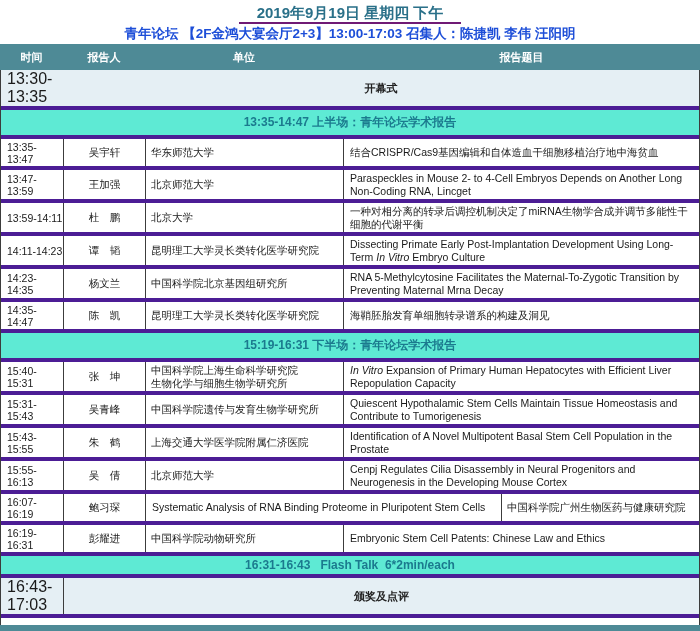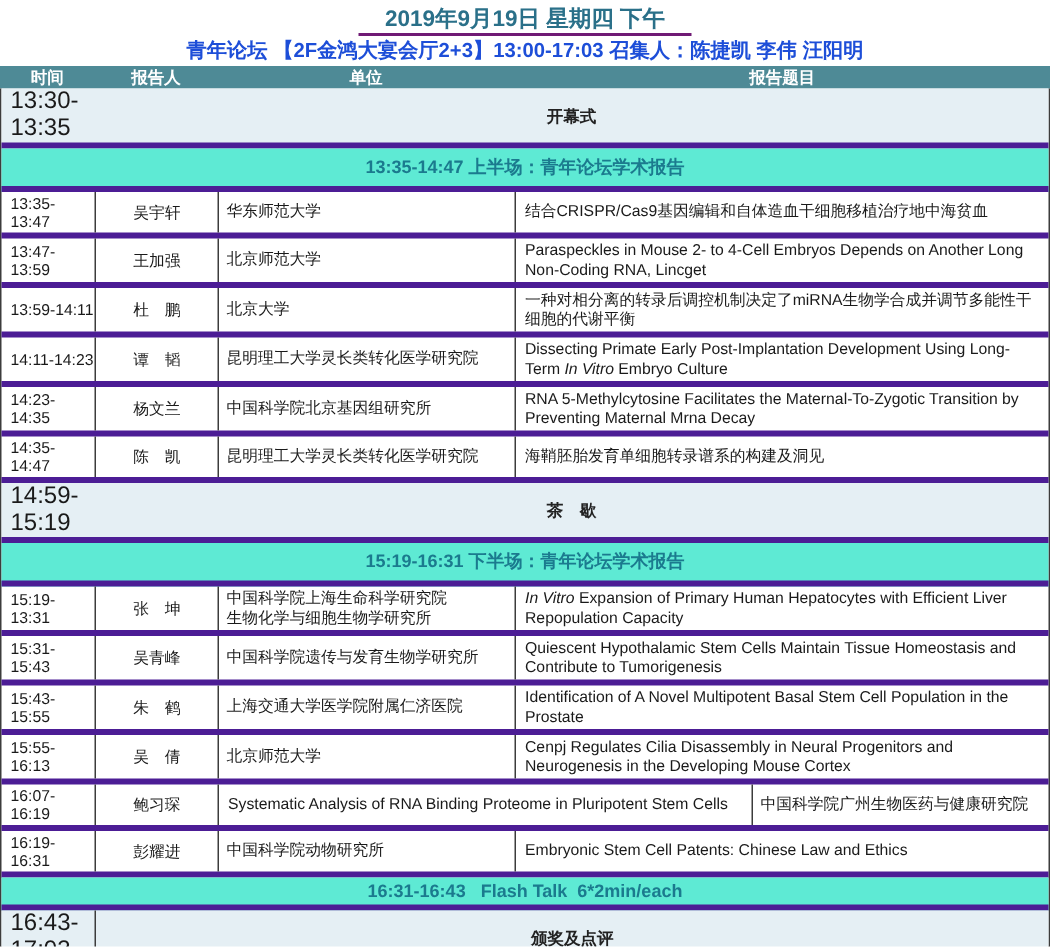--- a/index.html
+++ b/index.html
@@ -118,27 +118,23 @@
         </div>
       </div>
       <div class="trow row-talk">
         <div class="cell c-time">14:35-14:47</div>
         <div class="cell c-speaker">陈　凯</div>
         <div class="cell c-affil">昆明理工大学灵长类转化医学研究院</div>
         <div class="cell c-title">
           <span><span>海鞘胚胎发育单细胞转录谱系的构建及洞见</span></span>
         </div>
       </div>
-      <div class="trow row-event">
-        <div class="cell c-time">14:59-15:19</div>
-        <div class="c-event-label">茶　歇</div>
-      </div>
       <div class="trow row-section"><span>15:19-16:31 下半场：青年论坛学术报告</span></div>
       <div class="trow row-talk">
-        <div class="cell c-time">15:19-13:31</div>
+        <div class="cell c-time">15:40-15:31</div>
         <div class="cell c-speaker">张　坤</div>
         <div class="cell c-affil">中国科学院上海生命科学研究院
 生物化学与细胞生物学研究所</div>
         <div class="cell c-title">
           <span><i>In Vitro</i><span> Expansion of Primary Human Hepatocytes with Efficient Liver Repopulation Capacity</span></span>
         </div>
       </div>
       <div class="trow row-talk">
         <div class="cell c-time">15:31-15:43</div>
         <div class="cell c-speaker">吴青峰</div>

